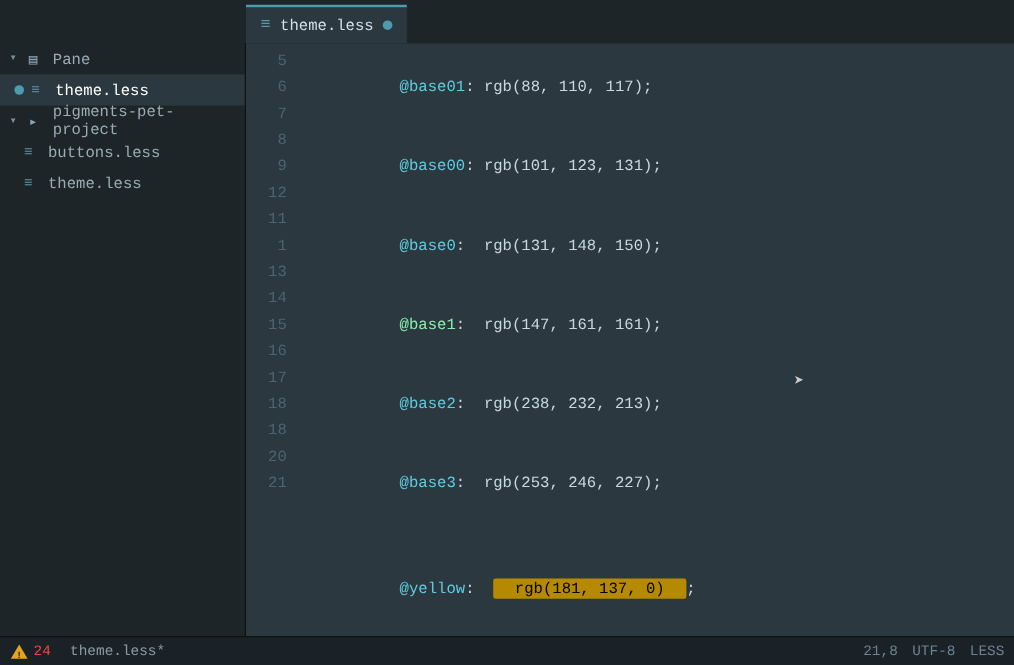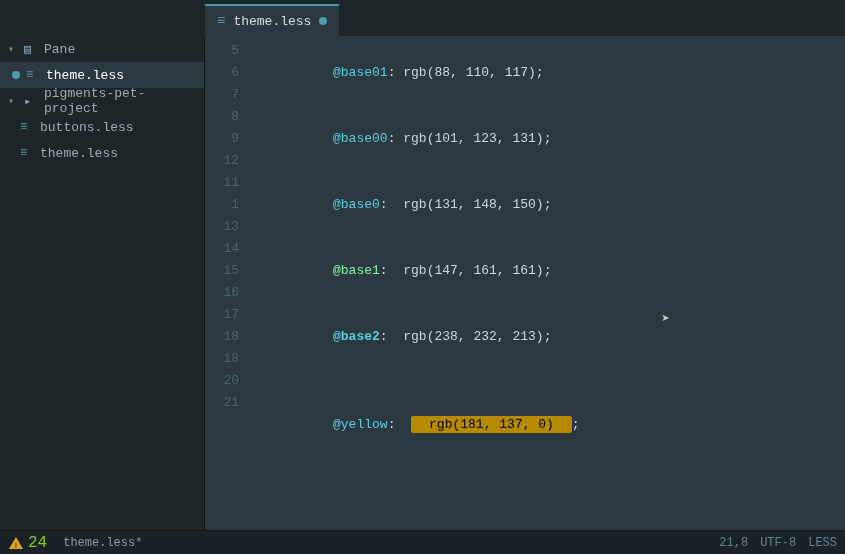--- a/index.html
+++ b/index.html
@@ -266,21 +266,24 @@
         <div class="code-line">
           <span style="color:#5ecde0;">@base00</span><span style="color:#c8d7e0;">: </span><span style="color:#c8d7e0;">rgb(101, 123, 131);</span>
         </div>
         <div class="code-line">
           <span style="color:#5ecde0;">@base0</span><span style="color:#c8d7e0;">:  </span><span style="color:#c8d7e0;">rgb(131, 148, 150);</span>
         </div>
         <div class="code-line">
           <span style="color:#86efac;">@base1</span><span style="color:#c8d7e0;">:  </span><span style="color:#c8d7e0;">rgb(147, 161, 161);</span>
         </div>
         <div class="code-line">
-          <span style="color:#5ecde0;font-weight:bold;">@base2</span><span style="color:#c8d7e0;">:  </span><span style="color:#c8d7e0;">rgb(238, 232, 213);</span>
+          <span style="color:#5ecde0;">@base2</span><span style="color:#c8d7e0;">:  </span><span style="color:#c8d7e0;">rgb(238, 232, 213);</span>
+        </div>
+        <div class="code-line">
+          <span style="color:#5ecde0;">@base3</span><span style="color:#c8d7e0;">:  </span><span style="color:#c8d7e0;">rgb(253, 246, 227);</span>
         </div>
         <div class="code-line">&nbsp;</div>
         <div class="code-line">
           <span style="color:#5ecde0;">@yellow</span><span style="color:#c8d7e0;">:  </span><span class="color-val cv-yellow">rgb(181, 137, 0)</span><span style="color:#c8d7e0;">;</span>
         </div>
         <div class="code-line">
           
         </div>
 
       </div>
@@ -294,21 +297,21 @@
 </div>
 
 <div class="status-bar">
   <div class="status-left">
 
     <div style="display:flex;align-items:center;gap:4px;">
       <svg width="16" height="16" viewBox="0 0 16 16">
         <polygon points="8,2 15,14 1,14" fill="#e5a320"></polygon>
         <text x="8" y="13" text-anchor="middle" font-size="8" fill="#1a2228" font-weight="bold">!</text>
       </svg>
-      <span style="color:#84cc16;font-size:16px;">24</span>
+      <span style="color:#ef4444;font-size:12px;">24</span>
     </div>
     <span style="color:#8a9ca5;font-size:12px;margin-left:8px;">theme.less*</span>
   </div>
   <div class="status-right">
     <span>21,8</span>
     <span>UTF-8</span>
     <span>LESS</span>
   </div>
 </div>
 

